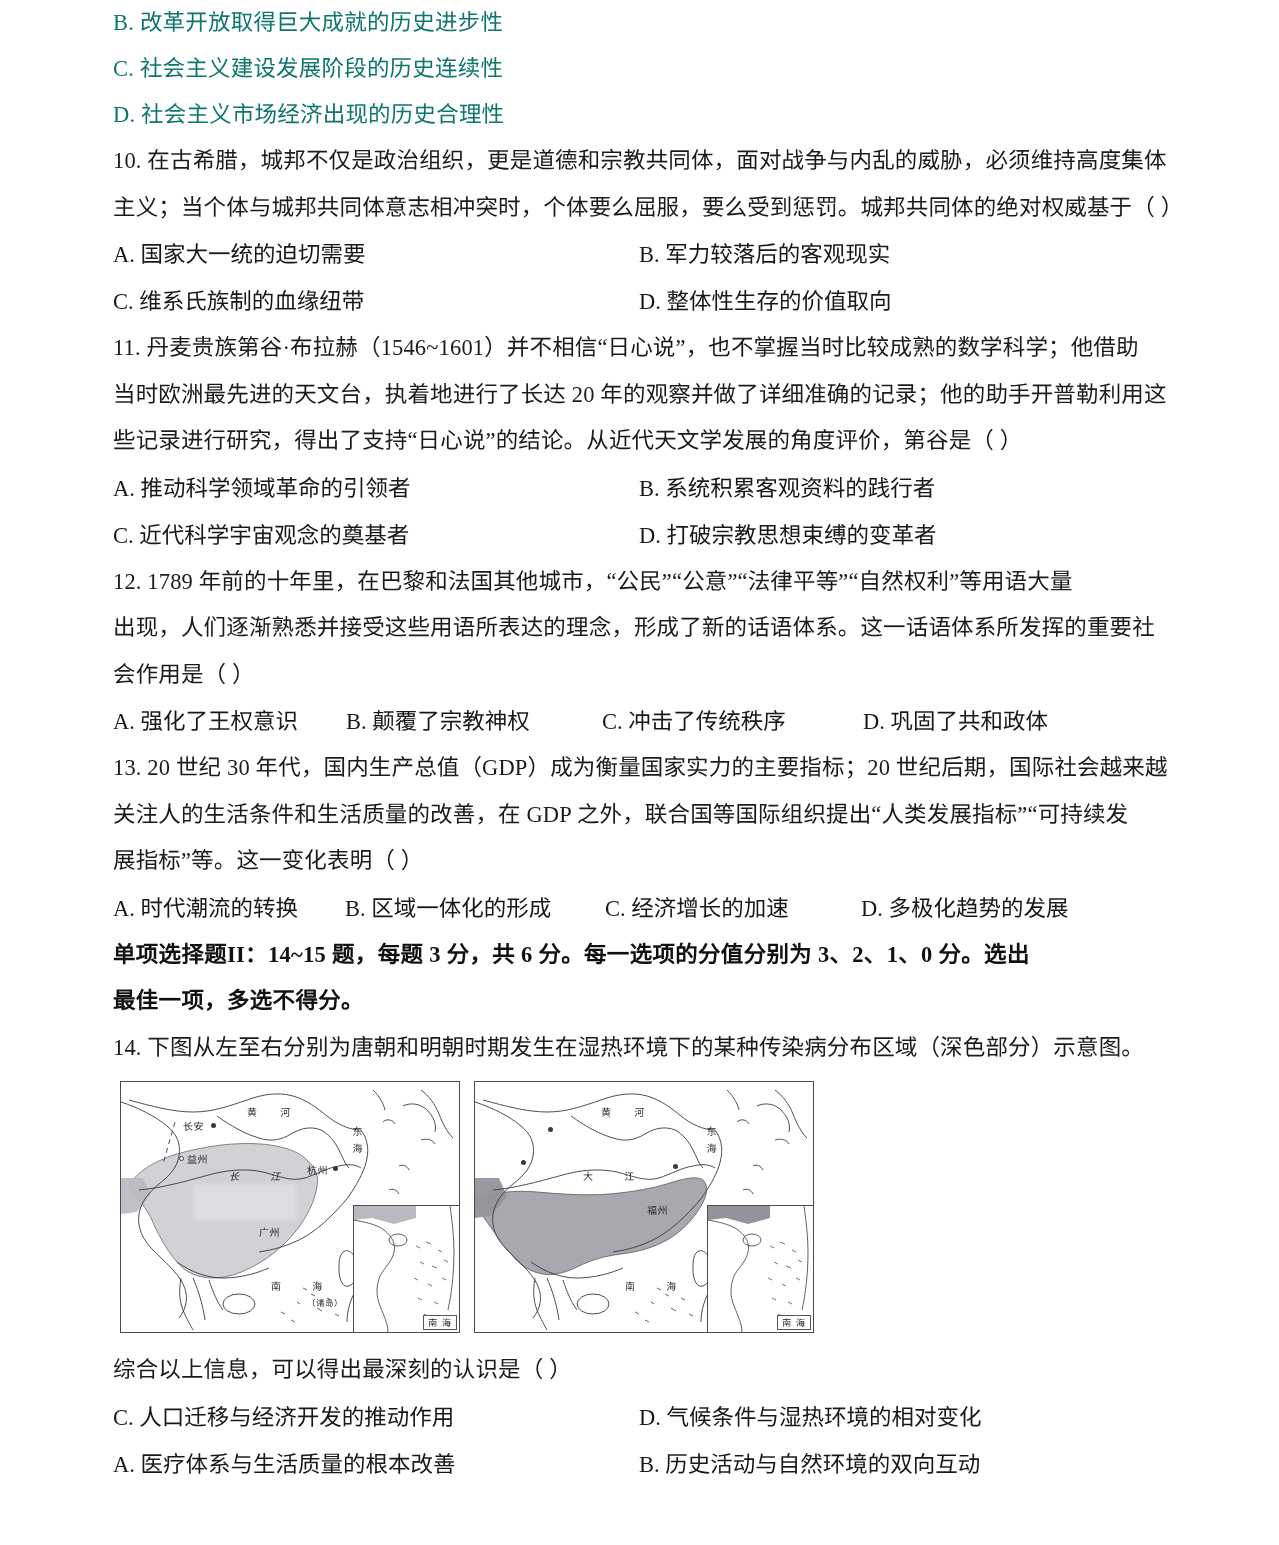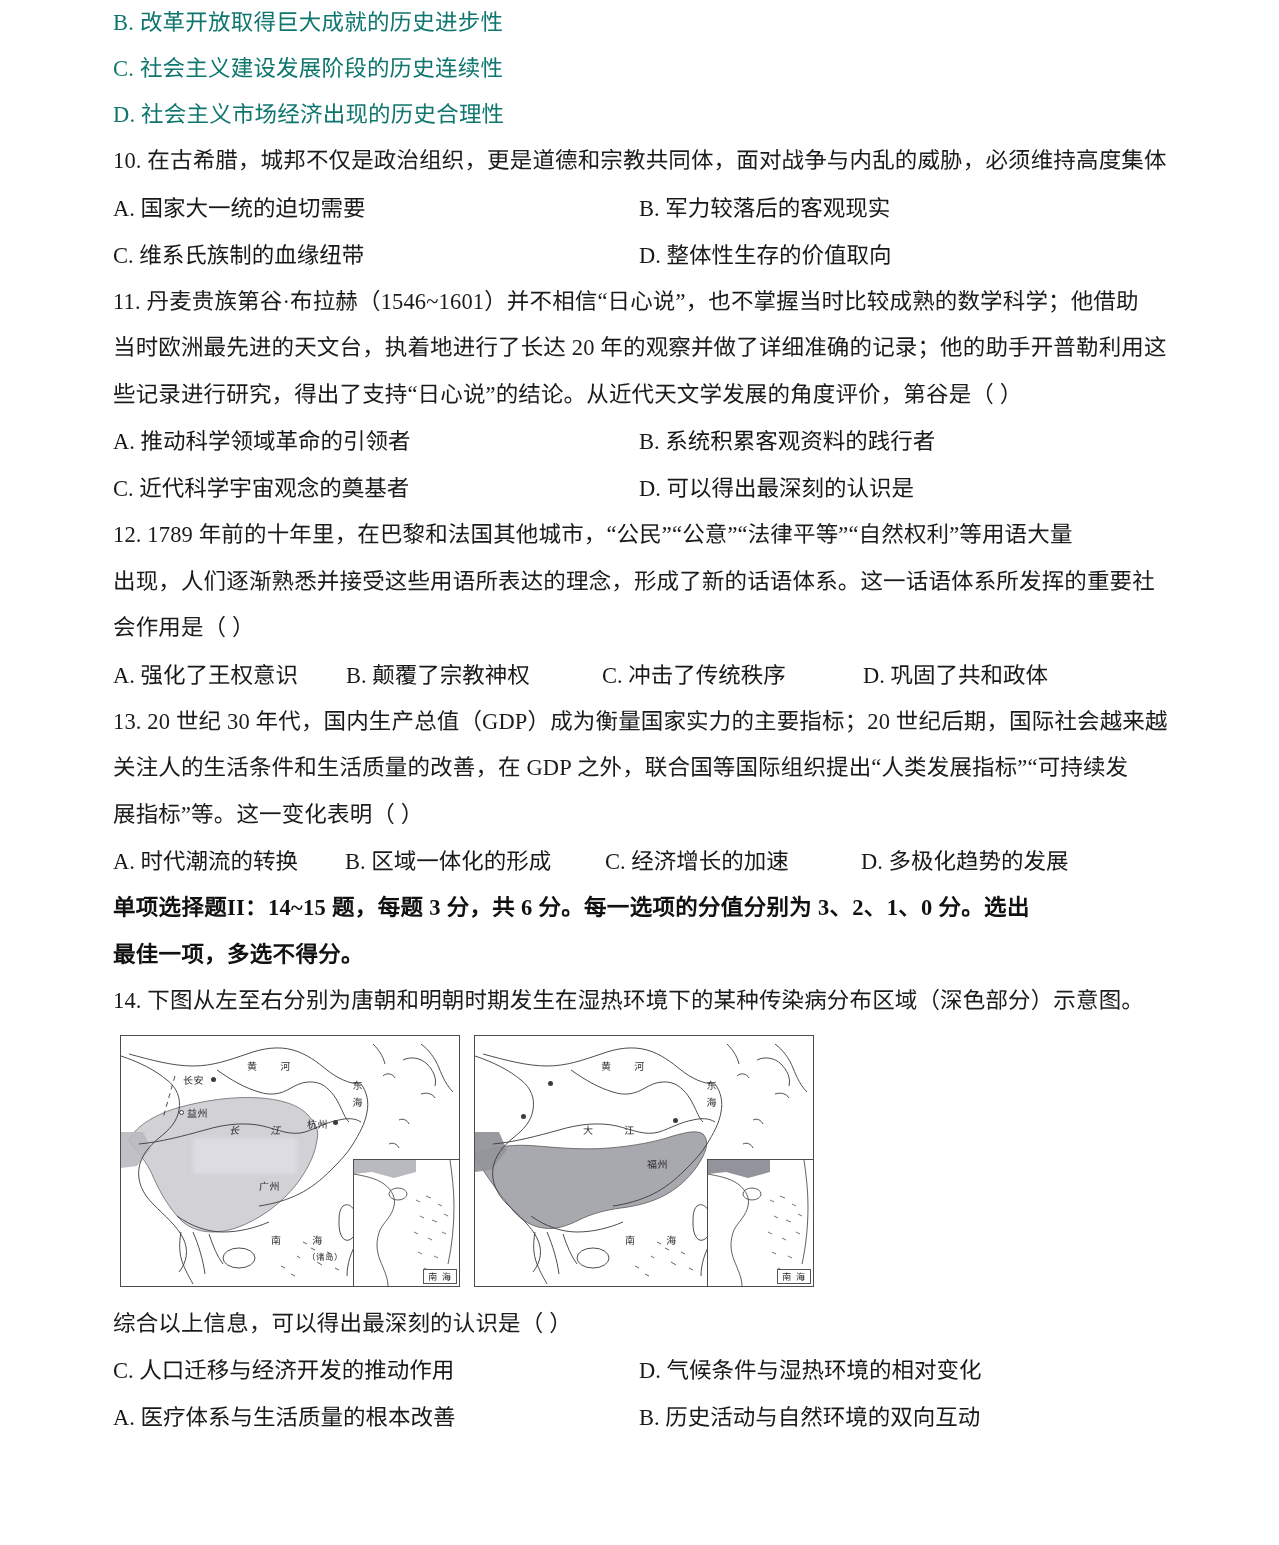--- a/index.html
+++ b/index.html
@@ -180,20 +180,21 @@
     <div class="qline">
       <span>C.</span>
       <span>社会主义建设发展阶段的历史连续性</span>
     </div>
     <div class="qline">
       <span>D.</span>
       <span>社会主义市场经济出现的历史合理性</span>
     </div>
 
     <div class="stem">10. 在古希腊，城邦不仅是政治组织，更是道德和宗教共同体，面对战争与内乱的威胁，必须维持高度集体</div>
+    <div class="stem">主义；当个体与城邦共同体意志相冲突时，个体要么屈服，要么受到惩罚。城邦共同体的绝对权威基于（    ）</div>
     <div class="opt-row">
       <span class="opt col-a">
         <span>A.</span>
         <span>国家大一统的迫切需要</span>
       </span>
       <span class="opt col-b">
         <span>B.</span>
         <span>军力较落后的客观现实</span>
       </span>
     </div>
@@ -221,21 +222,21 @@
         <span>推动科学领域革命的引领者</span>
       </span>
     </div>
     <div class="opt-row">
       <span class="opt col-a">
         <span>C.</span>
         <span>近代科学宇宙观念的奠基者</span>
       </span>
       <span class="opt col-b">
         <span>D.</span>
-        <span>可以得出最深刻的认识是</span>
+        <span>打破宗教思想束缚的变革者</span>
       </span>
     </div>
 
     <div class="stem">12. 1789 年前的十年里，在巴黎和法国其他城市，“公民”“公意”“法律平等”“自然权利”等用语大量</div>
     <div class="stem">出现，人们逐渐熟悉并接受这些用语所表达的理念，形成了新的话语体系。这一话语体系所发挥的重要社</div>
     <div class="stem">会作用是（    ）</div>
     <div class="opt-row4">
       <span class="opt q12-a">
         <span>A.</span>
         <span>强化了王权意识</span>

